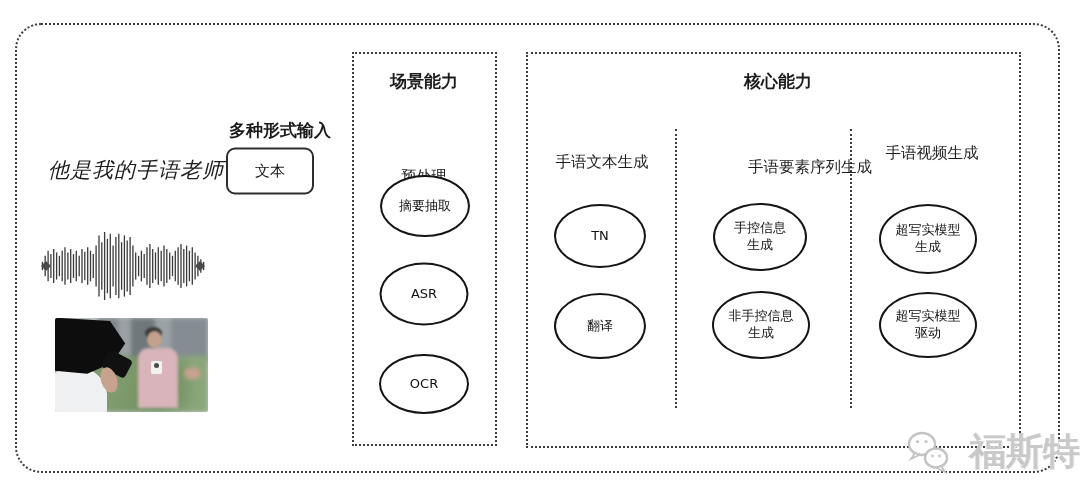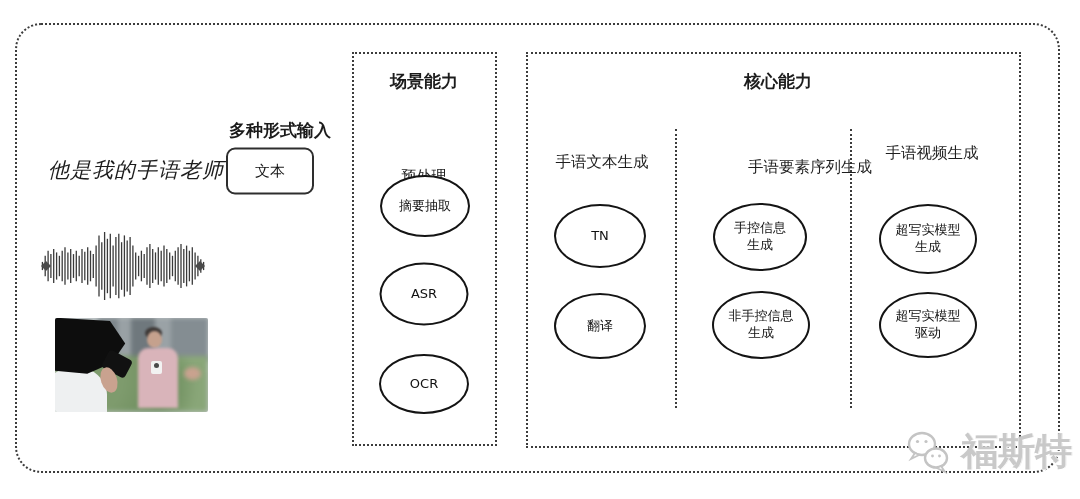--- a/index.html
+++ b/index.html
@@ -57,21 +57,21 @@
   .ph-person-body{left:54%;top:32%;width:40px;height:60px;border-radius:10px 10px 0 0;background:#d9b4ba;filter:blur(1.5px);}
   .ph-mic{left:63%;top:46%;width:11px;height:13px;border-radius:2px;background:#f2f2f2;}
   .ph-mic-dot{left:64.5%;top:48%;width:5px;height:5px;border-radius:50%;background:#4a4a4a;}
   .ph-hand-r{left:84%;top:52%;width:17px;height:13px;border-radius:50%;background:#c9a28f;filter:blur(2px);}
   .ph-camera{left:0;top:0;width:62%;height:80%;background:#0d0d0d;
     clip-path:polygon(6% 0,58% 4%,74% 34%,60% 60%,34% 74%,0 70%,0 0);}
   .ph-cam-lens{left:32%;top:38%;width:26px;height:20px;background:#111;border-radius:4px;transform:rotate(28deg);}
   .ph-arm{left:30%;top:52%;width:16px;height:26px;border-radius:50%;background:#c9a28f;transform:rotate(-18deg);}
   .ph-shoulder{left:-8%;top:52%;width:42%;height:58%;border-radius:50% 50% 0 0;background:#eef0f1;}
   
-  .watermark{left:903px;top:423px;width:170px;height:58px;display:flex;align-items:center;gap:6px;}
+  .watermark{left:903px;top:423px;width:170px;height:58px;display:flex;align-items:center;gap:14px;}
   .wm-text{font-size:37px;font-weight:bold;color:#c9c9c9;white-space:nowrap;
     text-shadow:0 1px 0 #ffffff,1px 0 0 #e8e8e8;}
   .wm-icon svg{display:block;}
 </style>
 </head>
 <body>
 
 <div id="stage">
 
   <div class="abs outer-frame"></div>

